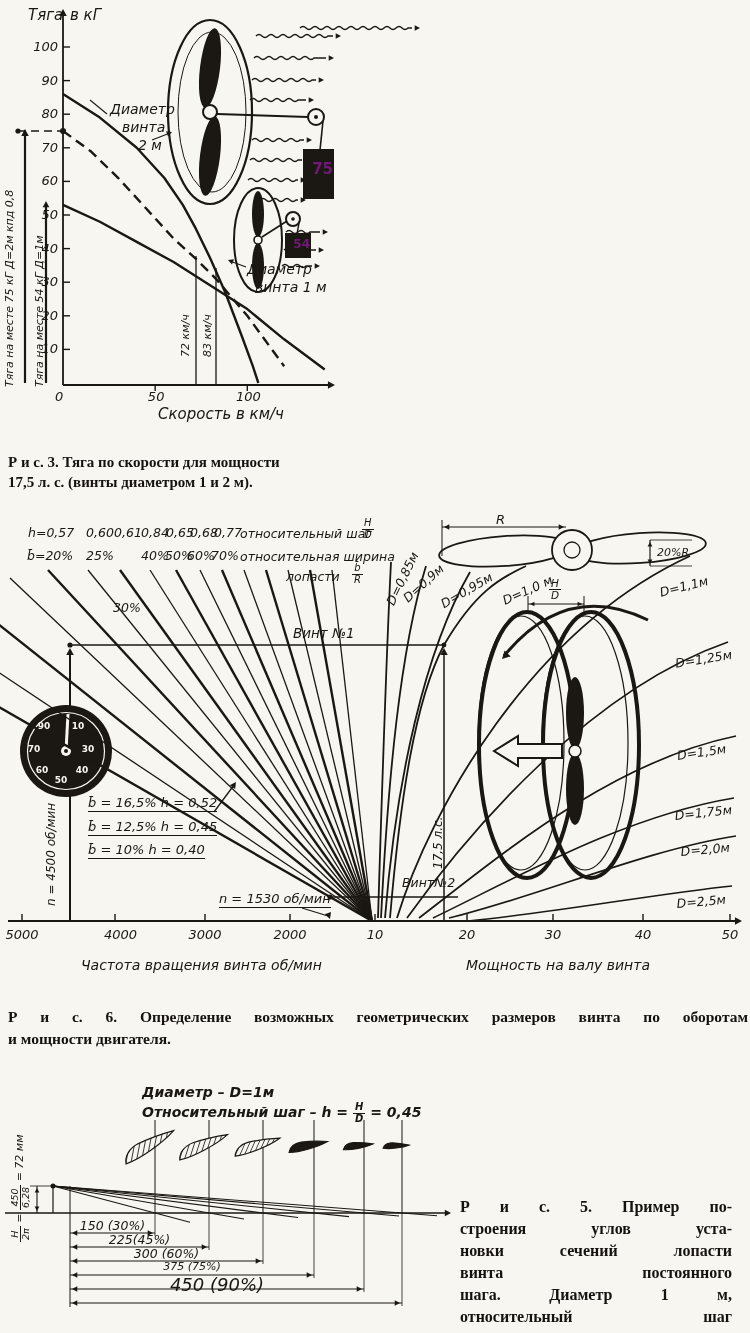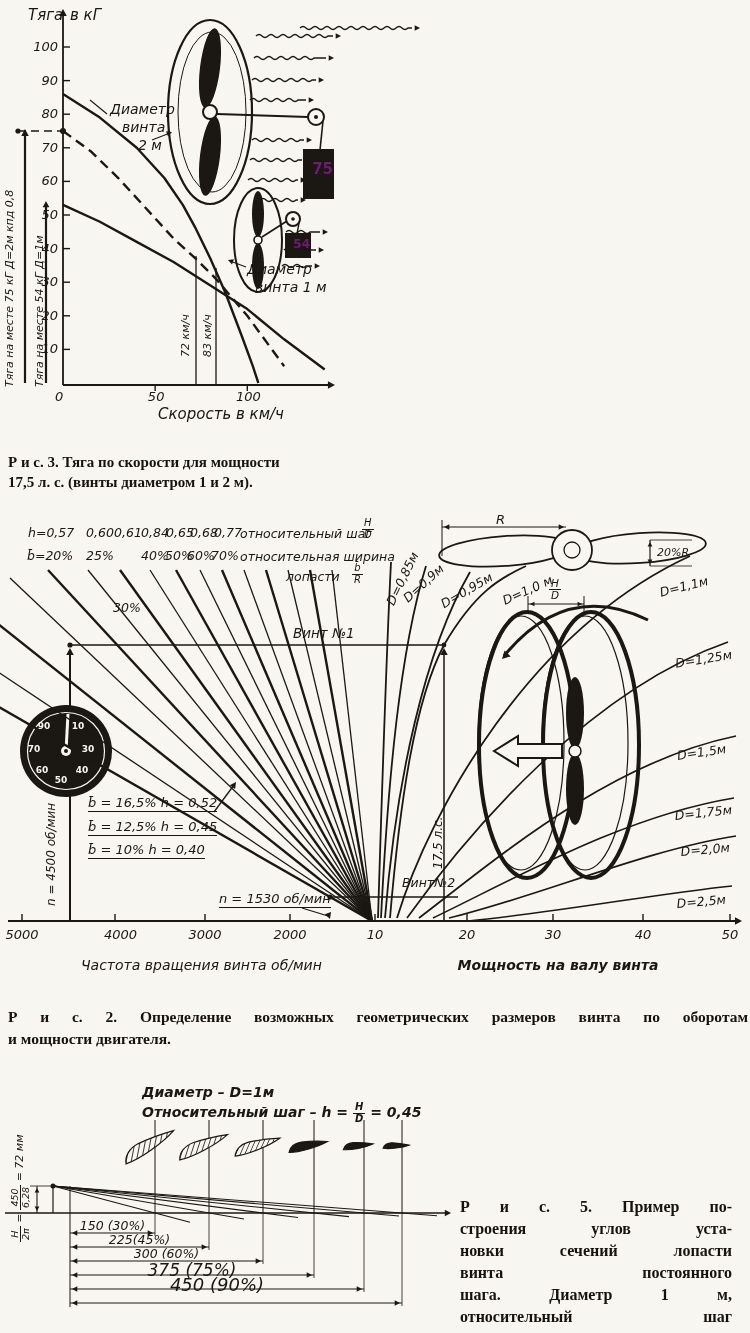--- a/index.html
+++ b/index.html
@@ -299,21 +299,21 @@
     </span>
   <span class="t s135" style="left:293px;top:625px;">Винт №1</span>
   <span class="t s125" style="left:402px;top:875px;">Винт№2</span>
   <span class="t s13 ul" style="left:88px;top:795px;">b̄ = 16,5%  h = 0,52</span>
   <span class="t s13 ul" style="left:88px;top:819px;">b̄ = 12,5%  h = 0,45</span>
   <span class="t s13 ul" style="left:88px;top:842px;">b̄ = 10%   h = 0,40</span>
   <span class="t s12 rot90" style="left:44px;top:906px;">n = 4500 об/мин</span>
   <span class="t s13 ul" style="left:219px;top:891px;">n = 1530 об/мин</span>
   <span class="t s12 rot90" style="left:431px;top:869px;">17,5 л.с.</span>
   <div class="t s14" style="left:55px;top:957px;width:240px;text-align:center;margin-left:26px;">Частота вращения винта об/мин</div>
-  <div class="t s14" style="left:438px;top:957px;width:240px;text-align:center;font-weight:bold;">Мощность на валу винта</div>
+  <div class="t s14" style="left:438px;top:957px;width:240px;text-align:center;">Мощность на валу винта</div>
   <span class="t s125 rl" style="left:383px;top:601px;transform:rotate(-64deg);">D=0,85м</span>
   <span class="t s125 rl" style="left:400px;top:594px;transform:rotate(-42deg);">D=0,9м</span>
   <span class="t s125 rl" style="left:438px;top:598px;transform:rotate(-30deg);">D=0,95м</span>
   <span class="t s125 rl" style="left:500px;top:594px;transform:rotate(-24deg);">D=1,0 м</span>
   <span class="t s125 rl" style="left:658px;top:585px;transform:rotate(-14deg);">D=1,1м</span>
   <span class="t s125 rl" style="left:674px;top:656px;transform:rotate(-9deg);">D=1,25м</span>
   <span class="t s125 rl" style="left:676px;top:748px;transform:rotate(-8deg);">D=1,5м</span>
   <span class="t s125 rl" style="left:674px;top:808px;transform:rotate(-6deg);">D=1,75м</span>
   <span class="t s125 rl" style="left:680px;top:844px;transform:rotate(-5deg);">D=2,0м</span>
   <span class="t s125 rl" style="left:676px;top:896px;transform:rotate(-5deg);">D=2,5м</span>
@@ -324,21 +324,21 @@
       <span class="fd">D</span>
     </span>
   <span class="gnum" style="left:36px;top:721px;">90</span>
   <span class="gnum" style="left:70px;top:721px;">10</span>
   <span class="gnum" style="left:26px;top:744px;">70</span>
   <span class="gnum" style="left:80px;top:744px;">30</span>
   <span class="gnum" style="left:34px;top:765px;">60</span>
   <span class="gnum" style="left:53px;top:775px;">50</span>
   <span class="gnum" style="left:74px;top:765px;">40</span>
   <div class="caption" style="left:8px;top:1006px;width:740px;font-size:15.5px;line-height:22px;">
-    <span class="cap-line jl">Р и с.  2.  Определение возможных геометрических размеров винта по оборотам</span>
+    <span class="cap-line jl">Р и с.  6.  Определение возможных геометрических размеров винта по оборотам</span>
     <span class="cap-line">и мощности двигателя.</span>
   </div>
 
   <span class="t s14" style="left:142px;top:1084px;font-weight:bold;">Диаметр – D=1м</span>
   <span class="t s14" style="left:142px;top:1102px;font-weight:bold;"><span>Относительный шаг – h =</span>
     <span class="frac" style="font-size:10px;"><span class="fn">H</span><span class="fd">D</span></span>
     <span>= 0,45</span></span>
   <span class="t rot90" style="left:10px;top:1242px;font-size:11px;"><span class="frac" style="font-size:9.5px;"><span class="fn">H</span><span class="fd">2π</span></span>
     <span>=</span>
     <span class="frac" style="font-size:9.5px;"><span class="fn">450</span><span class="fd">6,28</span></span>
@@ -375,15 +375,15 @@
     <span class="t s13" style="left: 183px; top: 927px; width: 44px; text-align: center;">3000</span>
     <span class="t s13" style="left: 268px; top: 927px; width: 44px; text-align: center;">2000</span>
     <span class="t s13" style="left: 353px; top: 927px; width: 44px; text-align: center;">10</span>
     <span class="t s13" style="left: 445px; top: 927px; width: 44px; text-align: center;">20</span>
     <span class="t s13" style="left: 531px; top: 927px; width: 44px; text-align: center;">30</span>
     <span class="t s13" style="left: 621px; top: 927px; width: 44px; text-align: center;">40</span>
     <span class="t s13" style="left: 708px; top: 927px; width: 44px; text-align: center;">50</span>
     <span class="t" style="left: 74px; top: 1218px; font-size: 12.5px; width: 77px; text-align: center;">150 (30%)</span>
     <span class="t" style="left: 74px; top: 1232px; font-size: 12.5px; width: 131px; text-align: center;">225(45%)</span>
     <span class="t" style="left: 74px; top: 1246px; font-size: 12.5px; width: 185px; text-align: center;">300 (60%)</span>
-    <span class="t" style="left: 74px; top: 1260px; font-size: 17px; width: 236px; text-align: center;">375 (75%)</span>
+    <span class="t" style="left: 74px; top: 1260px; font-size: 11px; width: 236px; text-align: center;">375 (75%)</span>
     <span class="t" style="left: 74px; top: 1274px; font-size: 18px; width: 286px; text-align: center;">450 (90%)</span>
   </div>
 
 </body></html>

